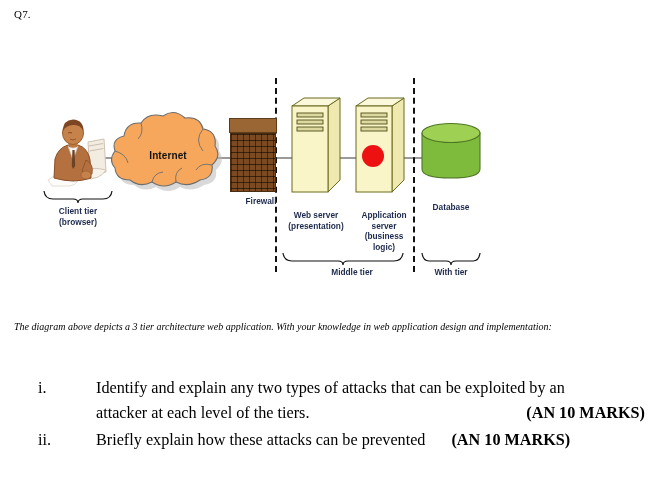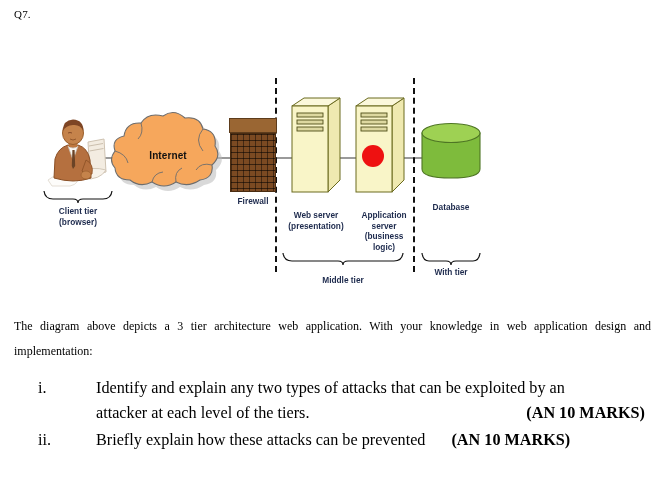--- a/index.html
+++ b/index.html
@@ -126,23 +126,24 @@
 
   
   #database { position: absolute; left: 420px; top: 60px; width: 62px; height: 58px; }
 
   
   #prose {
     position: absolute;
     left: 14px;
     top: 314px;
     width: 637px;
-    font-size: 12px;
+    font-size: 10px;
     line-height: 25px;
     text-align: justify;
+    font-style: italic;
   }
 
   #qlist {
     position: absolute;
     left: 14px;
     top: 376px;
     width: 637px;
     font-size: 16.2px;
     line-height: 25px;
   }
@@ -242,21 +243,21 @@
       <path d="M44 72 Q46 63 55 62" fill="none" stroke="#6d6d6d" stroke-width=".9"></path>
       <path d="M68 72 Q66 62 74 58" fill="none" stroke="#6d6d6d" stroke-width=".9"></path>
     </svg>
     <div class="cloud-text">Internet</div>
   </div>
 
   <div id="firewall">
     <div class="cap"></div>
     <div class="bricks"></div>
   </div>
-  <div class="lbl" style="left:213px; top:134px; width:80px;">Firewall</div>
+  <div class="lbl" style="left:221px; top:134px; width:80px;">Firewall</div>
 
   <div class="server" style="left:288px; top:32px;">
     <svg viewBox="0 0 56 110" width="56" height="110">
 
       <path d="M40 12 L52 4 L52 86 L40 98 Z" fill="#efe9b0" stroke="#6a6a1e" stroke-width="1"></path>
 
       <path d="M4 12 L16 4 L52 4 L40 12 Z" fill="#fbf8dc" stroke="#6a6a1e" stroke-width="1"></path>
 
       <rect x="4" y="12" width="36" height="86" fill="#f9f5c8" stroke="#6a6a1e" stroke-width="1"></rect>
 
@@ -290,21 +291,21 @@
   <div class="lbl" style="left:279px; top:148px; width:74px;">Web server
 (presentation)</div>
   <div class="lbl" style="left:347px; top:148px; width:74px;">Application
 server
 (business
 logic)</div>
 
   <svg class="brace" style="position:absolute;left:281px;top:190px;" width="124" height="13" viewBox="0 0 124 13">
     <path d="M2 1 Q3 9 11 9 L57 9 Q62 9 62 13 Q62 9 67 9 L113 9 Q121 9 122 1" fill="none" stroke="#111" stroke-width="1.2"></path>
   </svg>
-  <div class="lbl" style="left:293px; top:205px; width:100px;margin-top:8px;">Middle tier</div>
+  <div class="lbl" style="left:302px; top:205px; width:100px;">Middle tier</div>
 
   <svg class="brace" style="position:absolute;left:420px;top:190px;" width="62" height="13" viewBox="0 0 62 13">
     <path d="M2 1 Q3 9 9 9 L26 9 Q31 9 31 13 Q31 9 36 9 L53 9 Q59 9 60 1" fill="none" stroke="#111" stroke-width="1.2"></path>
   </svg>
   <div class="lbl" style="left:411px; top:205px; width:80px;">With tier</div>
 
 </div>
 
 <div id="prose">The diagram above depicts a 3 tier architecture web application. With your knowledge in web application design and implementation:</div>
 

